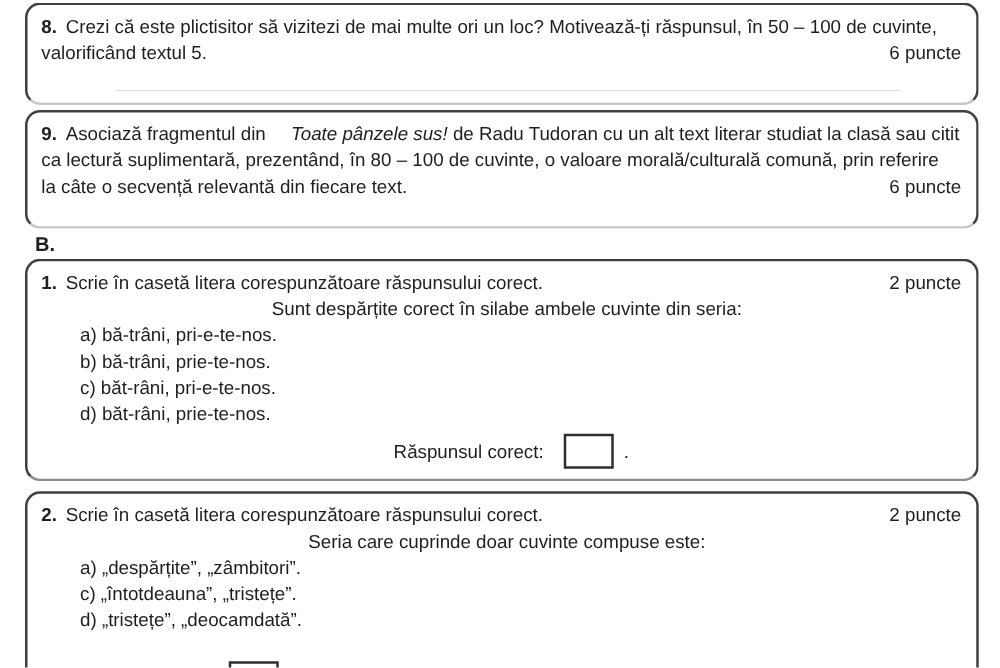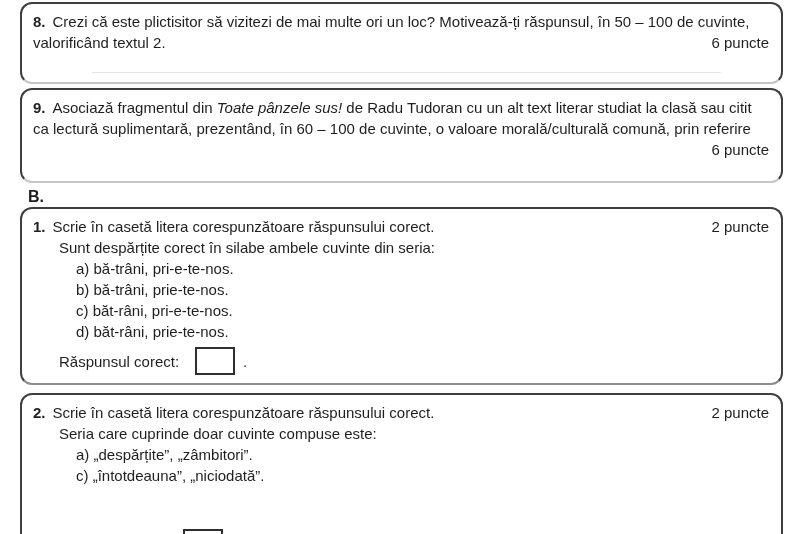--- a/index.html
+++ b/index.html
@@ -29,39 +29,40 @@
   .faded-bottom { border-bottom-color: #c6c6c6; }
   .gray-bottom  { border-bottom-color: #8d8d8d; }
 
   #box-q8 { top: 2px;   height: 82px; }
   #box-q9 { top: 88px;  height: 95px; }
   #box-b1 { top: 207px; height: 178px; }
   #box-b2 { top: 393px; height: 200px; }
 
   .qnum { font-weight: bold; margin-right: 7px; }
   .points { float: right; font-weight: normal; }
-  .italic { font-style: italic; }
+  .italic { font-style: italic; margin-left: 16px; }
 
   .section-label {
     position: absolute;
     left: 28px; top: 186px;
     font-weight: bold;
     font-size: 16px;
     line-height: 21px;
   }
 
-  .stem { margin-left: 26px; }
-  .option { margin-left: 43px; }
+  .stem { margin-left: 9px; text-align: center; }
+  .option { margin-left: 31px; }
 
   .answer-row {
     display: flex;
     align-items: center;
-    margin-left: 26px;
+    margin-left: 16px;
     margin-top: 4px;
     height: 30px;
+    justify-content: center;
   }
   .answer-box {
     width: 40px; height: 28px;
     border: 2px solid #2e2e2e;
     margin-left: 16px;
     background: #fff;
   }
   .answer-period { margin-left: 8px; }
 
   .artifact-line {
@@ -83,34 +84,35 @@
 <body>
 
 <div class="page">
 
   <section class="qbox faded-bottom" id="box-q8">
     <div class="qline">
       <span class="qnum">8.</span><span>Crezi că este plictisitor să vizitezi de mai multe ori un loc? Motivează-ți răspunsul, în 50 – 100 de cuvinte,</span>
     </div>
     <div class="qline">
       <span class="points">6 puncte</span>
-      <span>valorificând textul 2.</span>
+      <span>valorificând textul 5.</span>
     </div>
     <div class="artifact-line"></div>
   </section>
 
   <section class="qbox faded-bottom" id="box-q9">
     <div class="qline">
       <span class="qnum">9.</span><span>Asociază fragmentul din </span><span class="italic">Toate pânzele sus!</span><span> de Radu Tudoran cu un alt text literar studiat la clasă sau citit</span>
     </div>
     <div class="qline">
-      <span>ca lectură suplimentară, prezentând, în 60 – 100 de cuvinte, o valoare morală/culturală comună, prin referire</span>
+      <span>ca lectură suplimentară, prezentând, în 80 – 100 de cuvinte, o valoare morală/culturală comună, prin referire</span>
     </div>
     <div class="qline">
       <span class="points">6 puncte</span>
+      <span>la câte o secvență relevantă din fiecare text.</span>
     </div>
   </section>
 
   <div class="section-label">B.</div>
 
   <section class="qbox gray-bottom" id="box-b1">
     <div class="qline">
       <span class="points">2 puncte</span>
       <span class="qnum">1.</span><span>Scrie în casetă litera corespunzătoare răspunsului corect.</span>
     </div>
@@ -126,18 +128,19 @@
     </div>
   </section>
 
   <section class="qbox" id="box-b2">
     <div class="qline">
       <span class="points">2 puncte</span>
       <span class="qnum">2.</span><span>Scrie în casetă litera corespunzătoare răspunsului corect.</span>
     </div>
     <div class="stem">Seria care cuprinde doar cuvinte compuse este:</div>
     <div class="option">a) „despărțite”, „zâmbitori”.</div>
-    <div class="option">c) „întotdeauna”, „niciodată”.</div>
+    <div class="option">c) „întotdeauna”, „tristețe”.</div>
+    <div class="option">d) „tristețe”, „deocamdată”.</div>
   </section>
 
   <div class="answer-box-partial"></div>
 
 </div>
 
 </body></html>

